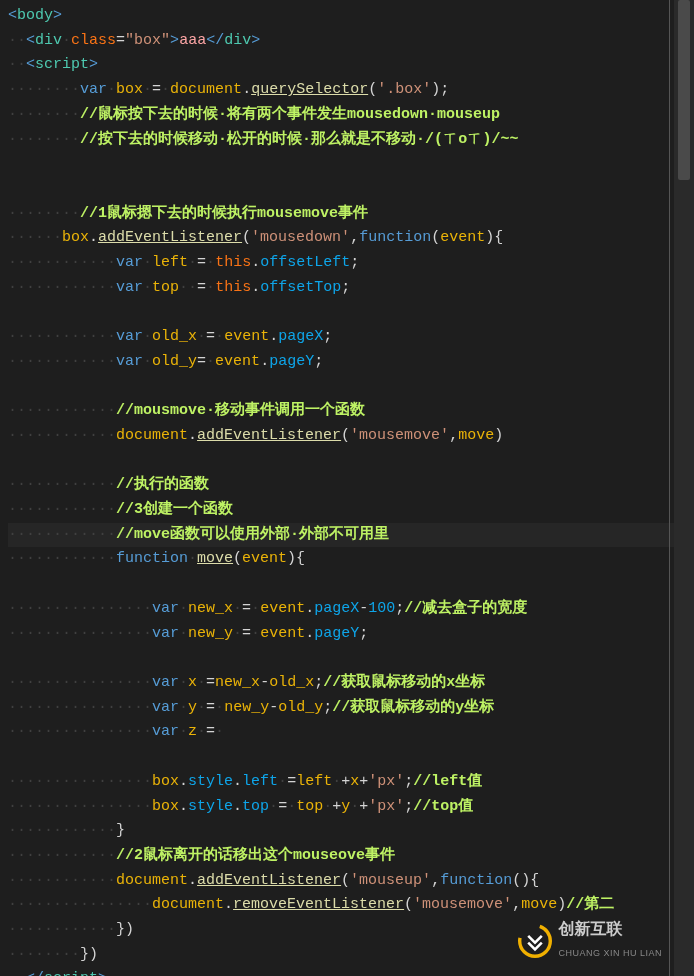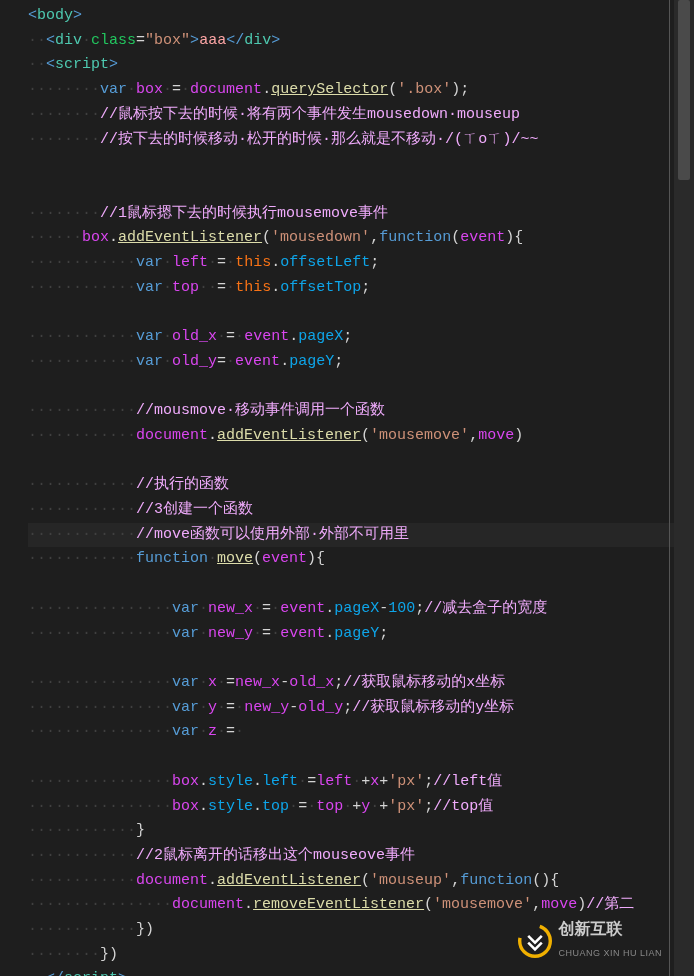--- a/index.html
+++ b/index.html
@@ -11,33 +11,33 @@
     color: #d4d4d4;
     width: 694px;
     height: 976px;
     overflow: hidden;
     position: relative;
   }
   .code-editor {
     padding: 4px 0 0 8px;
     white-space: pre;
   }
-  .line { display: block; min-height: 24.7px; margin-left: 20px; }
+  .line { display: block; min-height: 24.7px; }
   .tag { color: #569cd6; }
   .tagname { color: #4ec9b0; }
-  .attr { color: #22c55e; }
+  .attr { color: #f97316; }
   .string { color: #ce9178; }
   .keyword { color: #569cd6; }
-  .var { color: #d946ef; }
+  .var { color: #eab308; }
   .func { color: #dcdcaa; text-decoration: underline; }
   .prop { color: #0ea5e9; }
   .this { color: #f97316; }
   .punct { color: #d4d4d4; }
   .op { color: #d4d4d4; }
-  .comment { color: #f0abfc; }
+  .comment { color: #bef264; font-weight: bold; }
   .text { color: #fca5a5; }
   .num { color: #0ea5e9; font-family: Liberation Mono, monospace; }
   .ws { color: #404040; }
   .highlight-line { background: rgba(255,255,255,0.04); display: inline-block; width: 100%; }
   .vert-bar {
     position: absolute;
     top: 0; bottom: 0; right: 24px;
     width: 1px;
     background: #555;
   }

